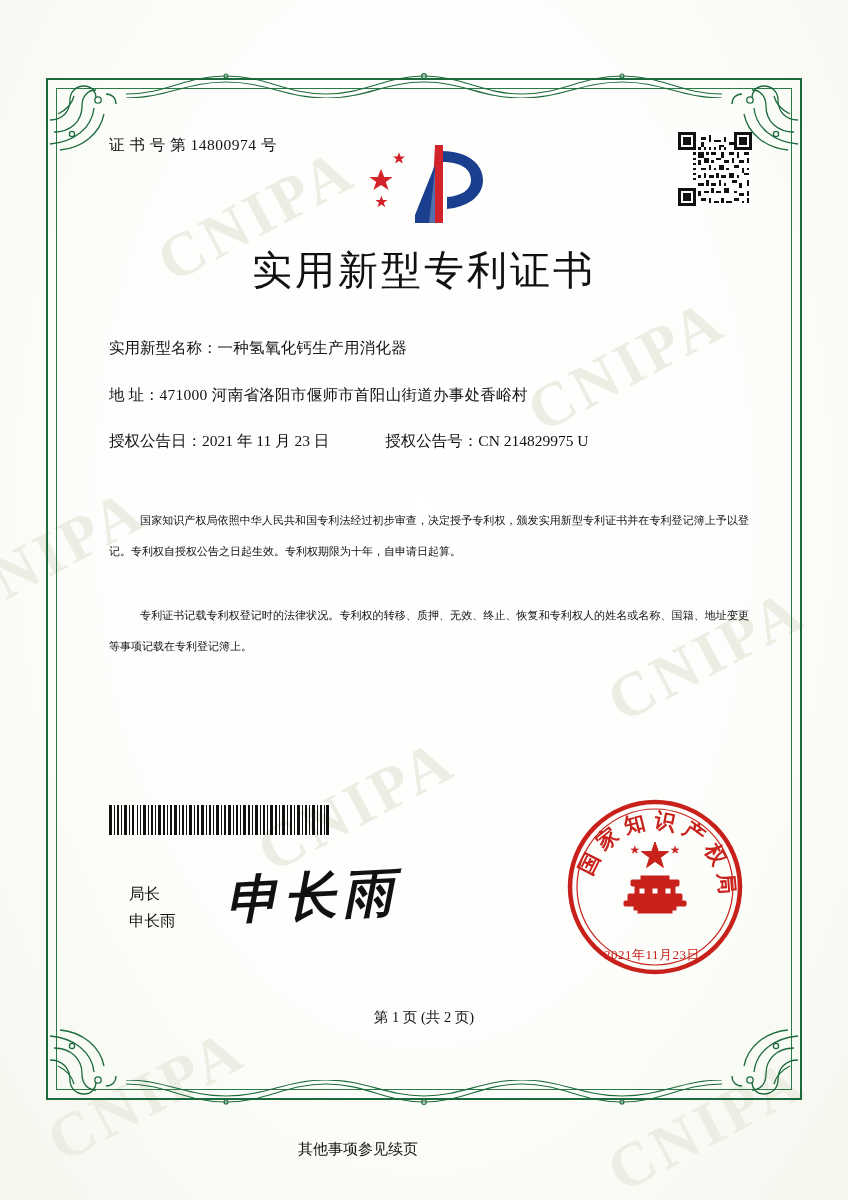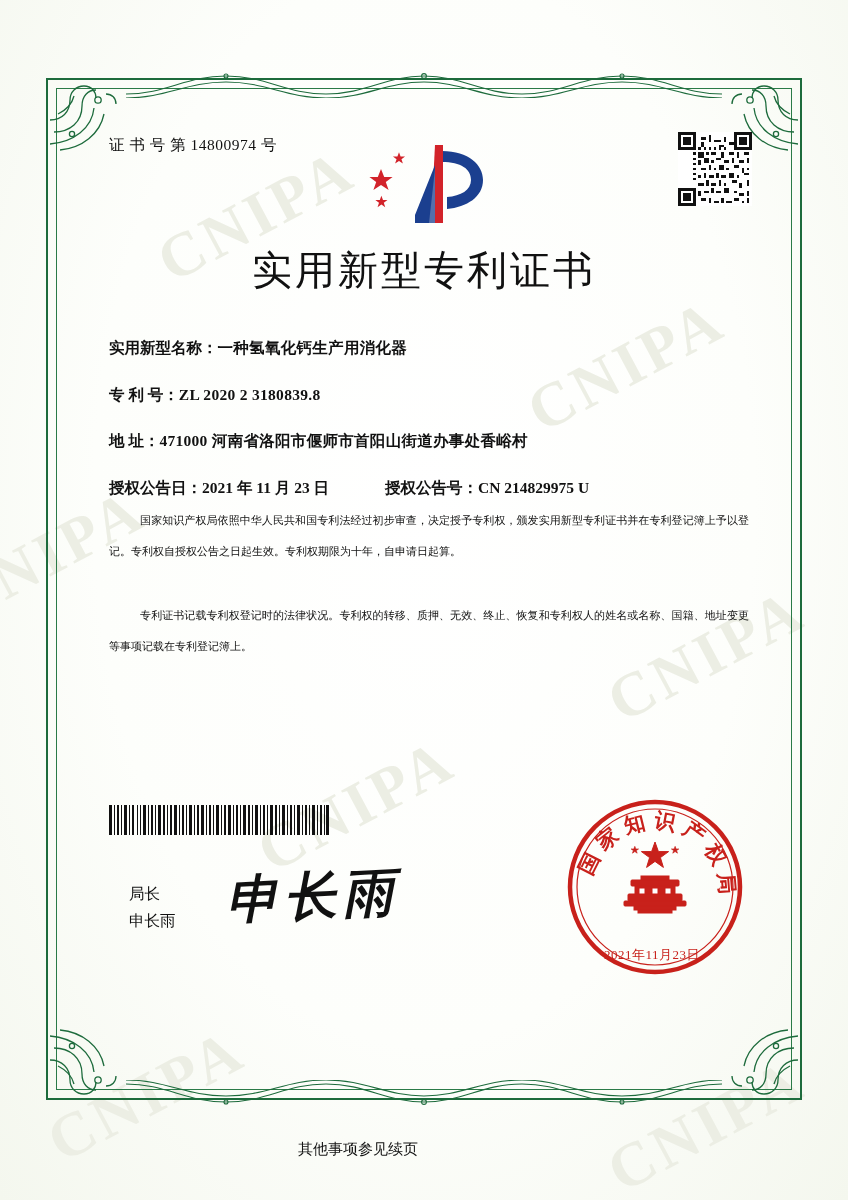--- a/index.html
+++ b/index.html
@@ -117,21 +117,20 @@
     font-weight: normal;
     letter-spacing: 3px;
     color: #111;
     font-family: "DejaVu Serif", serif;
   }
 
   .fields {
     position: absolute;
     left: 53px; top: 258px;
     width: 640px;
-    font-weight: bold;
   }
   .field {
     font-size: 15.5px;
     color: #111;
     margin-bottom: 25.5px;
     white-space: nowrap;
   }
   .field .lbl {
     display: inline-block;
   }
@@ -438,23 +437,20 @@
       </svg>
     </div>
 
     <div class="main-title">实用新型专利证书</div>
 
     <div class="fields">
       <div class="field">
         <span class="lbl">实用新型名称：</span><span class="val">一种氢氧化钙生产用消化器</span>
       </div>
       <div class="field">
-        <span class="lbl">专    利    号：</span><span class="val">ZL 2020 2 3180839.8</span>
-      </div>
-      <div class="field">
         <span class="lbl">地         址：</span><span class="val">471000 河南省洛阳市偃师市首阳山街道办事处香峪村</span>
       </div>
       <div class="field-row-pub">
         <span>授权公告日：</span><span>2021 年 11 月 23 日</span><span class="gap"></span><span>授权公告号：</span><span>CN 214829975 U</span>
       </div>
     </div>
 
     <div class="para p1">
       <span class="ind"></span><span>国家知识产权局依照中华人民共和国专利法经过初步审查，决定授予专利权，颁发实用新型专利证书并在专利登记簿上予以登记。专利权自授权公告之日起生效。专利权期限为十年，自申请日起算。</span>
     </div>
@@ -562,16 +558,17 @@
         <defs>
           <path id="sealArc" d="M 24 95 A 65 65 0 0 1 154 95"></path>
         </defs>
         <text font-family="'DejaVu Serif', serif" font-size="21" font-weight="bold" fill="#c8211b" letter-spacing="7">
           <textPath href="#sealArc" startOffset="8%">国家知识产权局</textPath>
         </text>
       </svg>
     </div>
     <div class="seal-date">2021年11月23日</div>
 
+    <div class="page-no">第 1 页 (共 2 页)</div>
   </div>
 
   <div class="footer-note">其他事项参见续页</div>
 </div>
 
 </body></html>

